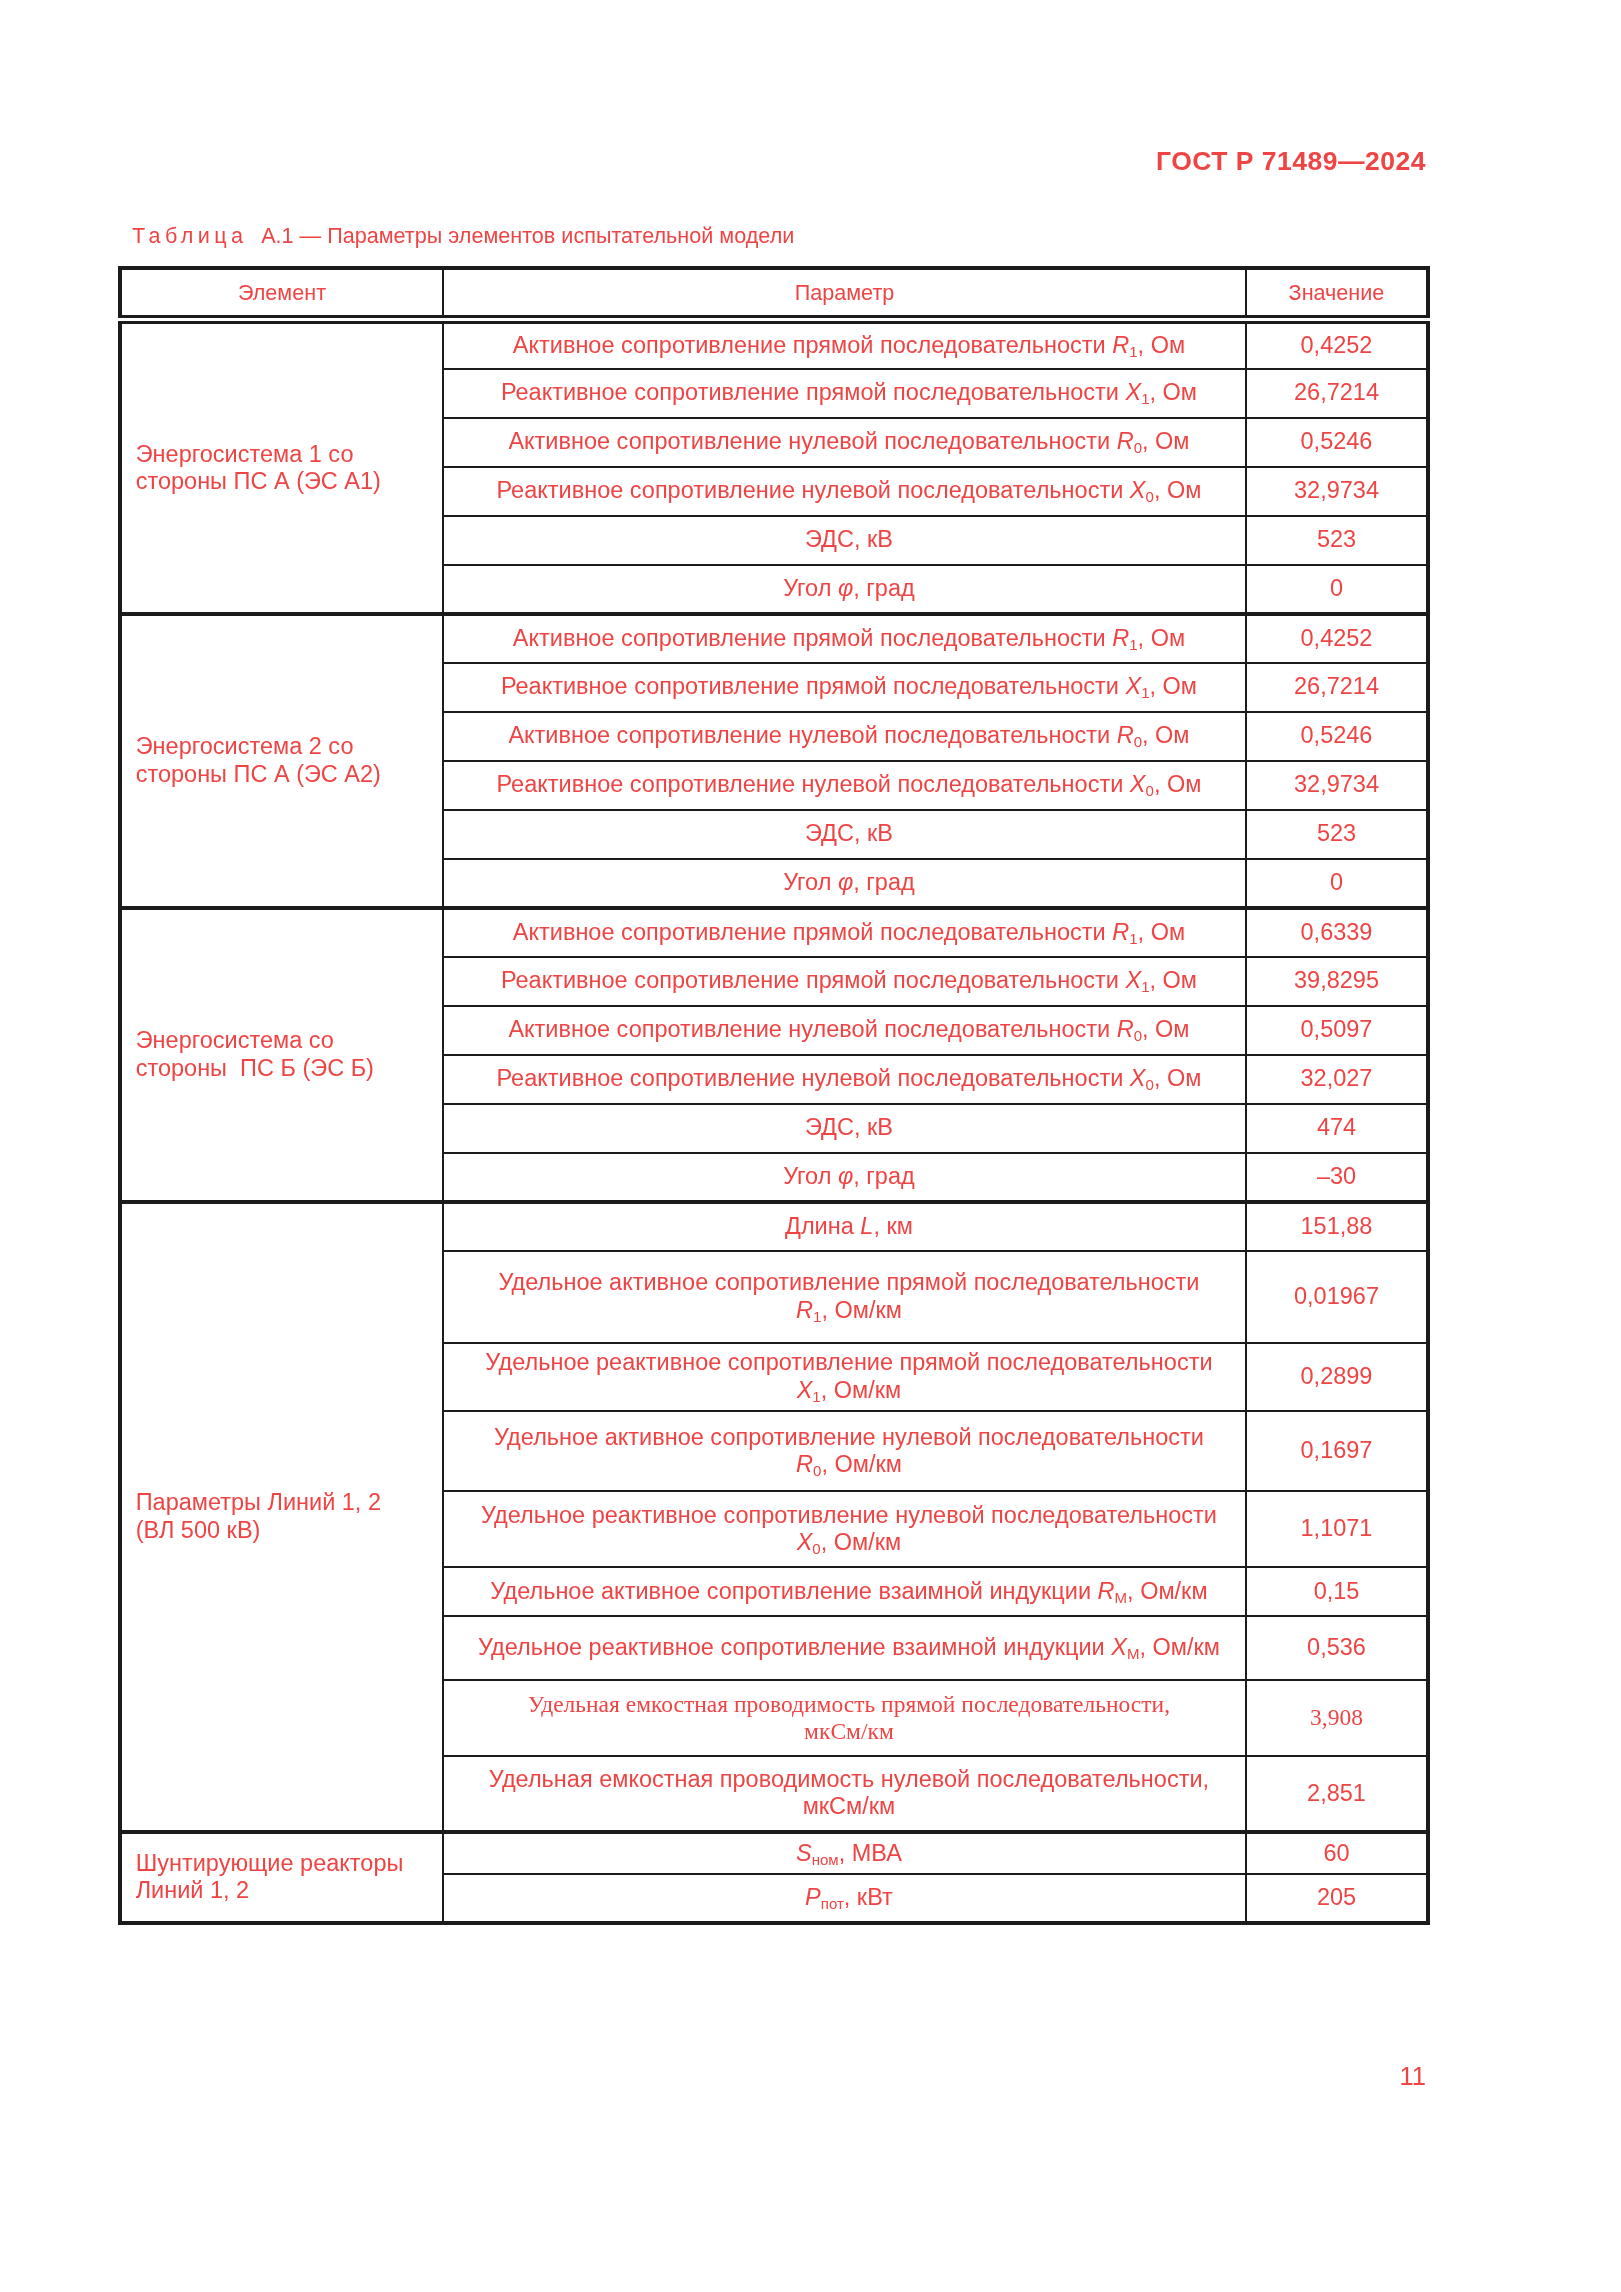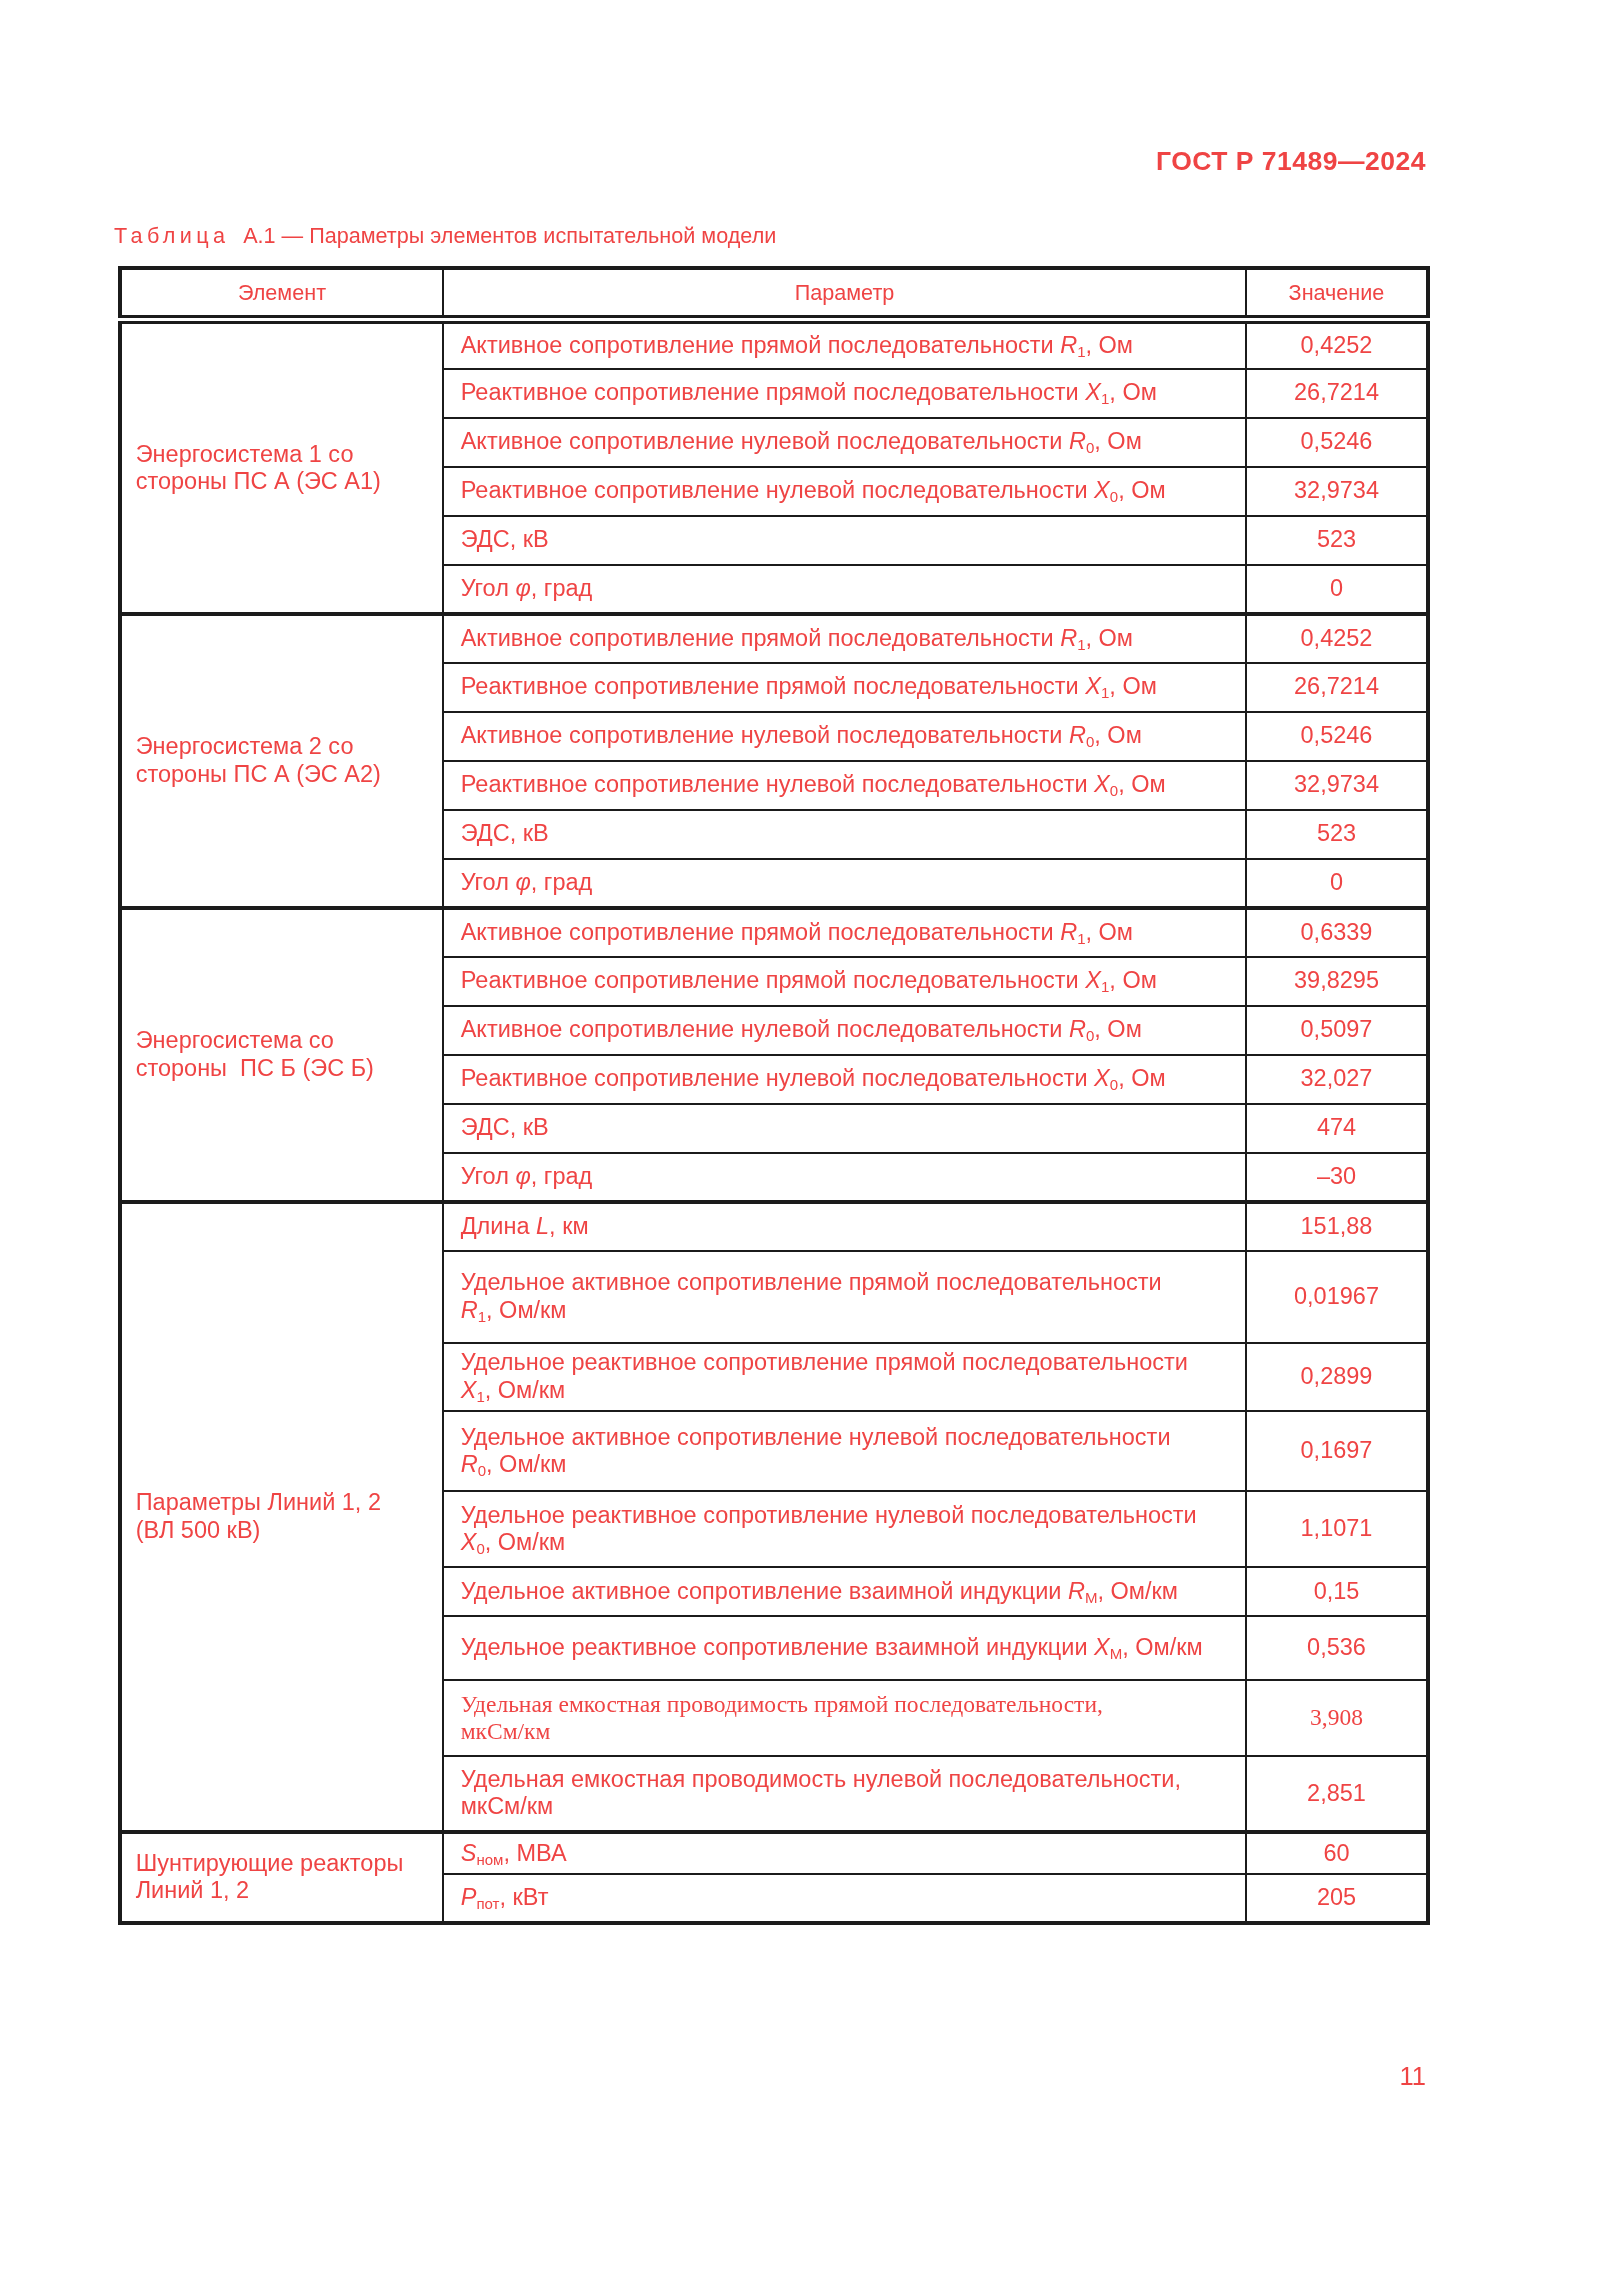--- a/index.html
+++ b/index.html
@@ -18,21 +18,21 @@
     top: 146px;
     right: 195px;
     font-size: 26.5px;
     font-weight: bold;
     letter-spacing: 0.5px;
     white-space: nowrap;
   }
   .caption {
     position: absolute;
     top: 223px;
-    left: 114px;
+    left: 132px;
     font-size: 21.6px;
     white-space: nowrap;
   }
   .caption .spaced { letter-spacing: 4.4px; margin-right: 13.7px; }
   table.params {
     position: absolute;
     left: 118px;
     top: 266px;
     width: 1308px;
     table-layout: fixed;
@@ -53,21 +53,21 @@
     border: 2.9px solid #1b1b1b;
     font-size: 23.5px;
     line-height: 1.16;
     vertical-align: middle;
   }
   td.element {
     text-align: left;
     padding: 5.9px 9.8px 5.9px 13.7px;
     white-space: pre-wrap;
   }
-  td.param { text-align: left; padding: 5.9px 7.8px 5.9px 16.7px; }
+  td.param { text-align: center; padding: 5.9px 7.8px 5.9px 16.7px; }
   td.value { text-align: center; padding: 5.9px 3.9px; }
   tr.group-start td { border-top: 4.9px solid #1b1b1b; }
   .var { font-style: italic; }
   table.params sub {
     font-size: 64%;
     vertical-align: -0.26em;
     line-height: 0;
   }
   .page-number {
     position: absolute;

